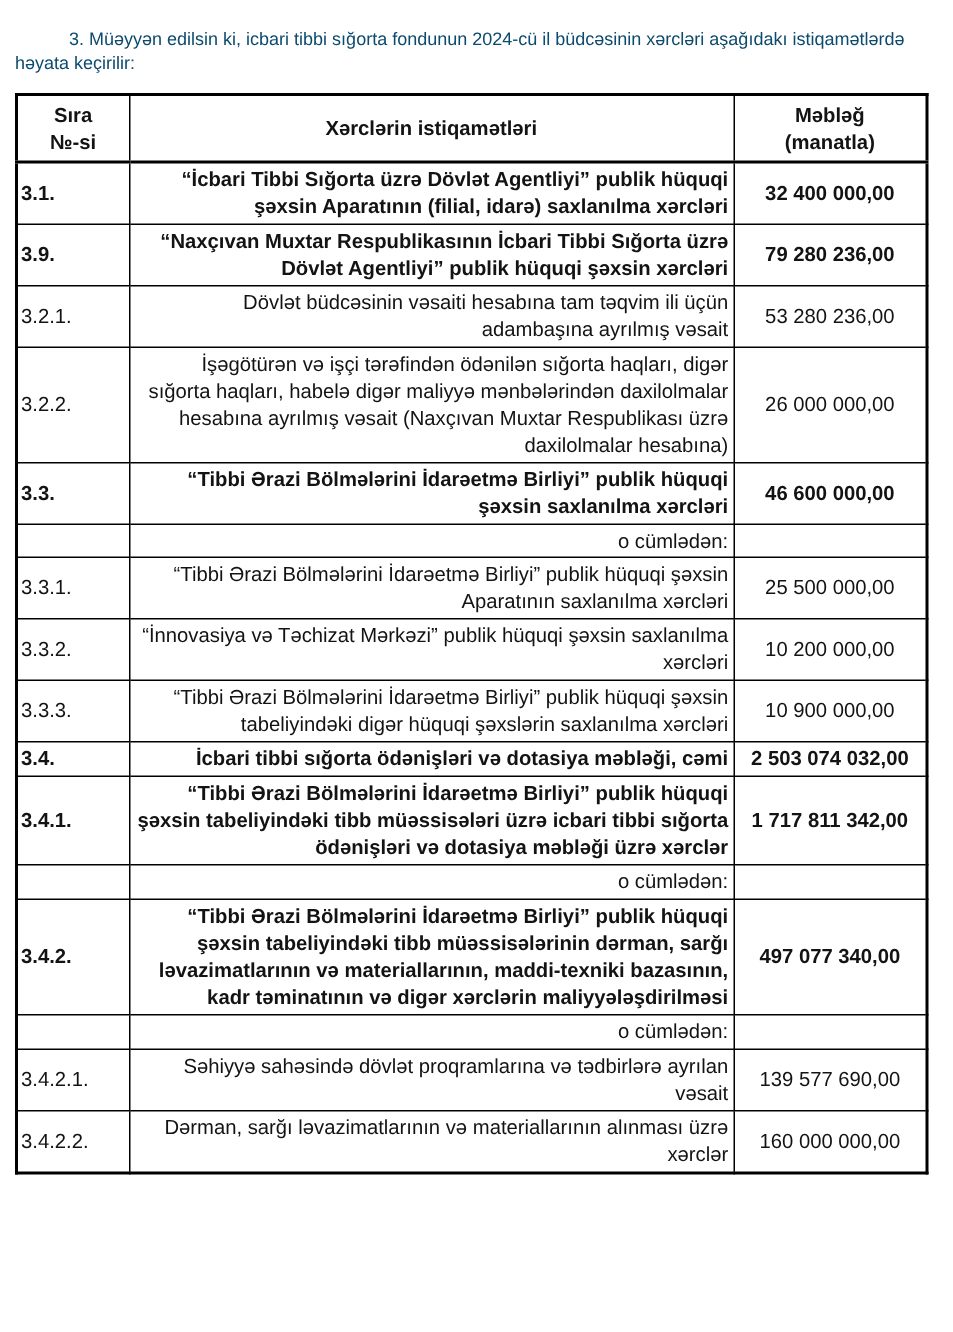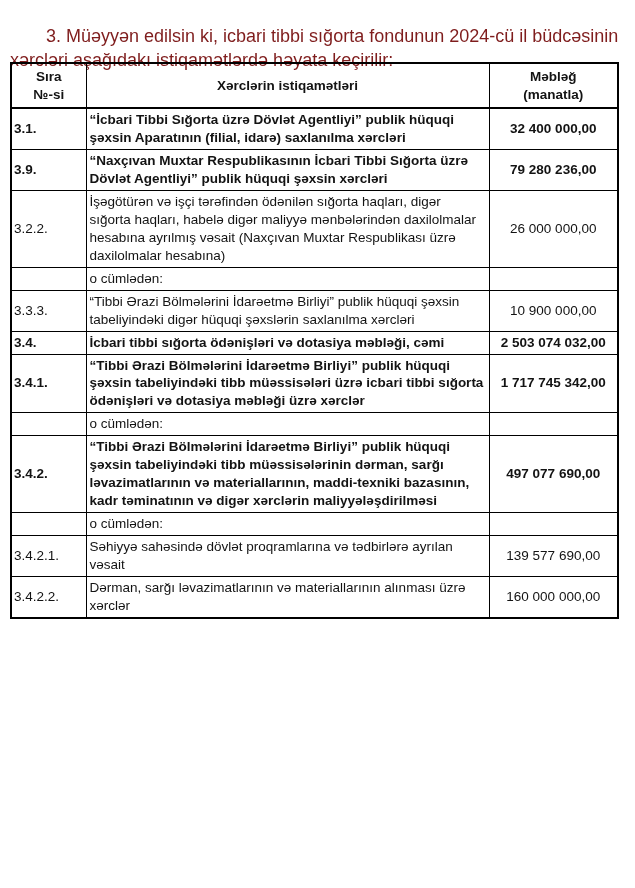--- a/index.html
+++ b/index.html
@@ -10,24 +10,24 @@
     background: #ffffff;
     font-family: "Liberation Sans", sans-serif;
     color: #121212;
     overflow: hidden;
   }
   .intro {
     position: absolute;
     top: 7px;
     left: 10px;
     width: 615px;
-    font-size: 18px;
+    font-size: 12px;
     line-height: 1.32;
     text-indent: 36px;
-    color: #7f1d1d;
+    color: #0c4a6e;
   }
   table.budget {
     position: absolute;
     top: 62px;
     left: 10px;
     width: 607px;
     border-collapse: collapse;
     table-layout: fixed;
     font-size: 13.5px;
     color: #131313;
@@ -45,21 +45,21 @@
     line-height: 1.3;
   }
   .pre { white-space: pre-line; }
   td.c-num {
     text-align: left;
     vertical-align: middle;
     padding: 2px;
     line-height: 1.33;
   }
   td.c-text {
-    text-align: left;
+    text-align: right;
     vertical-align: middle;
     padding: 2px 3px;
     line-height: 1.33;
   }
   td.c-amt {
     text-align: center;
     vertical-align: middle;
     padding: 2px 2px;
     line-height: 1.33;
   }
@@ -95,53 +95,73 @@
       <td class="c-num">3.1.</td>
       <td class="c-text">“İcbari Tibbi Sığorta üzrə Dövlət Agentliyi” publik hüquqi şəxsin Aparatının (filial, idarə) saxlanılma xərcləri</td>
       <td class="c-amt">32 400 000,00</td>
     </tr>
         <tr class="bold">
       <td class="c-num">3.9.</td>
       <td class="c-text">“Naxçıvan Muxtar Respublikasının İcbari Tibbi Sığorta üzrə Dövlət Agentliyi” publik hüquqi şəxsin xərcləri</td>
       <td class="c-amt">79 280 236,00</td>
     </tr>
         <tr>
+      <td class="c-num">3.2.1.</td>
+      <td class="c-text">Dövlət büdcəsinin vəsaiti hesabına tam təqvim ili üçün adambaşına ayrılmış vəsait</td>
+      <td class="c-amt">53 280 236,00</td>
+    </tr>
+        <tr>
       <td class="c-num">3.2.2.</td>
       <td class="c-text">İşəgötürən və işçi tərəfindən ödənilən sığorta haqları, digər sığorta haqları, habelə digər maliyyə mənbələrindən daxilolmalar hesabına ayrılmış vəsait (Naxçıvan Muxtar Respublikası üzrə daxilolmalar hesabına)</td>
       <td class="c-amt">26 000 000,00</td>
+    </tr>
+        <tr class="bold">
+      <td class="c-num">3.3.</td>
+      <td class="c-text">“Tibbi Ərazi Bölmələrini İdarəetmə Birliyi” publik hüquqi şəxsin saxlanılma xərcləri</td>
+      <td class="c-amt">46 600 000,00</td>
     </tr>
         <tr>
       <td class="c-num"></td>
       <td class="c-text">o cümlədən:</td>
       <td class="c-amt"></td>
+    </tr>
+        <tr>
+      <td class="c-num">3.3.1.</td>
+      <td class="c-text">“Tibbi Ərazi Bölmələrini İdarəetmə Birliyi” publik hüquqi şəxsin Aparatının saxlanılma xərcləri</td>
+      <td class="c-amt">25 500 000,00</td>
+    </tr>
+        <tr>
+      <td class="c-num">3.3.2.</td>
+      <td class="c-text">“İnnovasiya və Təchizat Mərkəzi” publik hüquqi şəxsin saxlanılma xərcləri</td>
+      <td class="c-amt">10 200 000,00</td>
     </tr>
         <tr>
       <td class="c-num">3.3.3.</td>
       <td class="c-text">“Tibbi Ərazi Bölmələrini İdarəetmə Birliyi” publik hüquqi şəxsin tabeliyindəki digər hüquqi şəxslərin saxlanılma xərcləri</td>
       <td class="c-amt">10 900 000,00</td>
     </tr>
         <tr class="bold">
       <td class="c-num">3.4.</td>
       <td class="c-text">İcbari tibbi sığorta ödənişləri və dotasiya məbləği, cəmi</td>
       <td class="c-amt">2 503 074 032,00</td>
     </tr>
         <tr class="bold">
       <td class="c-num">3.4.1.</td>
       <td class="c-text">“Tibbi Ərazi Bölmələrini İdarəetmə Birliyi” publik hüquqi şəxsin tabeliyindəki tibb müəssisələri üzrə icbari tibbi sığorta ödənişləri və dotasiya məbləği üzrə xərclər</td>
-      <td class="c-amt">1 717 745 342,00</td>
+      <td class="c-amt">1 717 811 342,00</td>
     </tr>
         <tr>
       <td class="c-num"></td>
       <td class="c-text">o cümlədən:</td>
       <td class="c-amt"></td>
     </tr>
         <tr class="bold">
       <td class="c-num">3.4.2.</td>
       <td class="c-text">“Tibbi Ərazi Bölmələrini İdarəetmə Birliyi” publik hüquqi şəxsin tabeliyindəki tibb müəssisələrinin dərman, sarğı ləvazimatlarının və materiallarının, maddi-texniki bazasının, kadr təminatının və digər xərclərin maliyyələşdirilməsi</td>
-      <td class="c-amt">497 077 690,00</td>
+      <td class="c-amt">497 077 340,00</td>
     </tr>
         <tr>
       <td class="c-num"></td>
       <td class="c-text">o cümlədən:</td>
       <td class="c-amt"></td>
     </tr>
         <tr>
       <td class="c-num">3.4.2.1.</td>
       <td class="c-text">Səhiyyə sahəsində dövlət proqramlarına və tədbirlərə ayrılan vəsait</td>
       <td class="c-amt">139 577 690,00</td>

